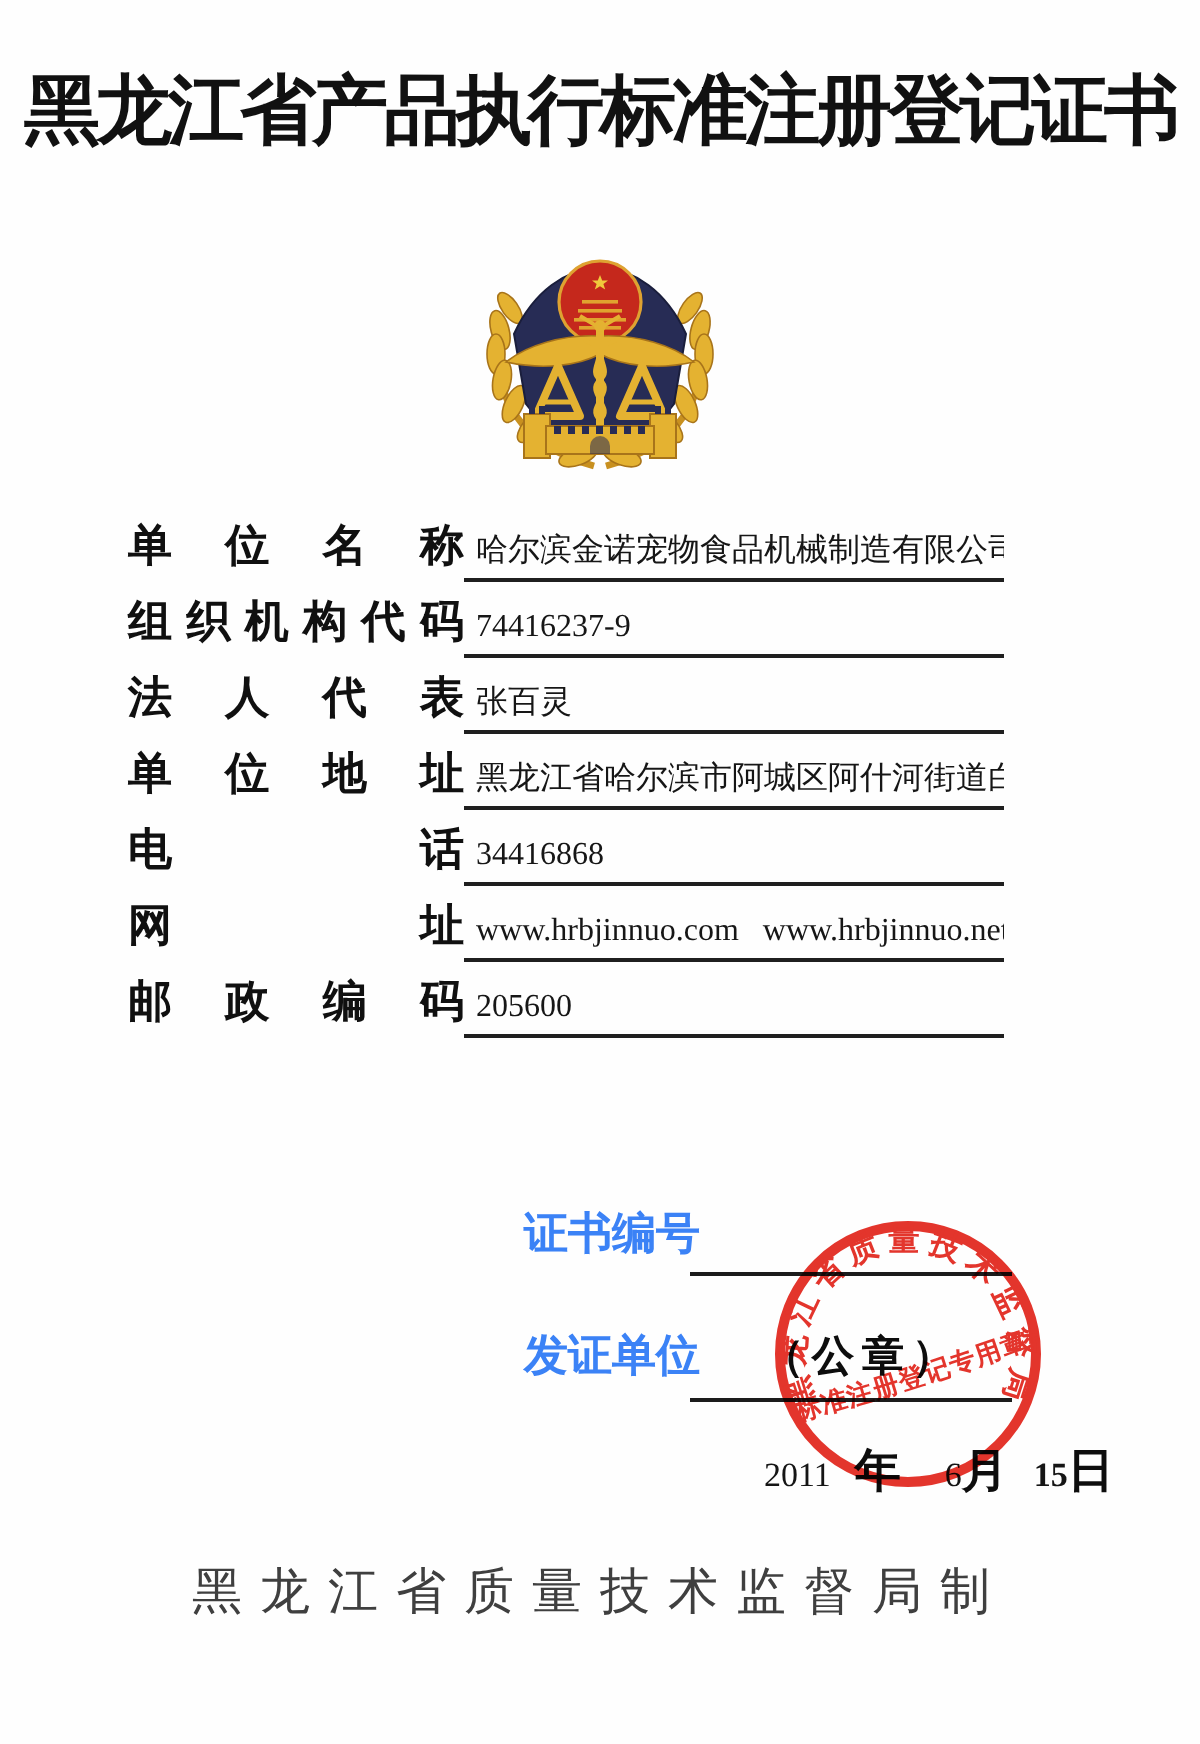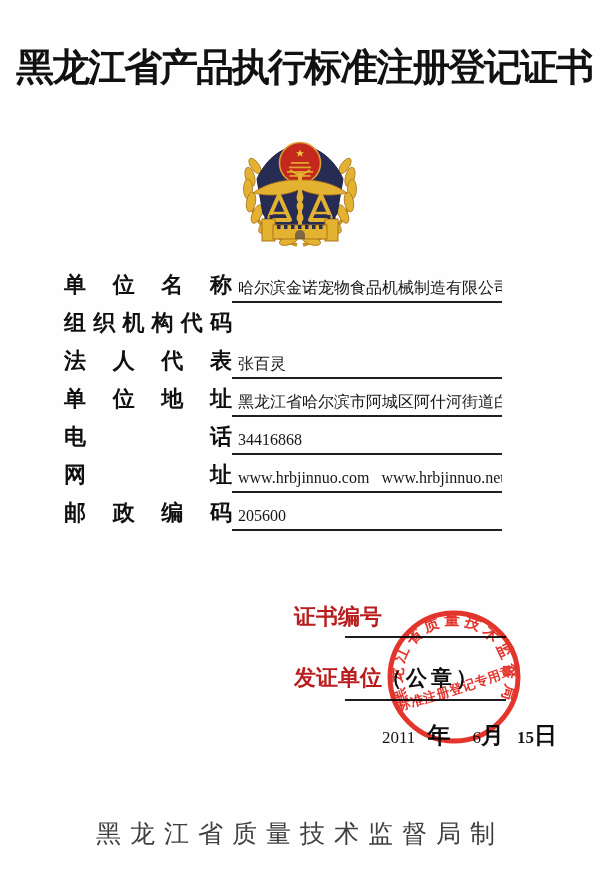--- a/index.html
+++ b/index.html
@@ -2,47 +2,47 @@
 <html><head>
 <meta charset="utf-8">
 <style>
   html,body{margin:0;padding:0;background:#ffffff;}
   .page{
     position:relative; width:600px; height:872px; background:#fefefe;
     font-family:"Liberation Serif","DejaVu Serif",serif; color:#1a1a1a;
     overflow:hidden; margin:0 auto;
   }
   .cert-title{
-    margin:16px; padding-top:26px; text-align:center;
+    margin:4px; padding-top:26px; text-align:center;
     font-size:38px; font-weight:bold; letter-spacing:-2px; color:#111;
     white-space:nowrap;
   }
   .emblem-wrap{ width:134px; height:134px; margin:26px auto 0; }
   .fields{ margin:12px 98px 0 64px; }
   .field-row{ height:38px; display:flex; align-items:flex-end; }
   .field-label{
     width:168px; display:flex; justify-content:space-between;
     font-weight:bold; font-size:22px; line-height:26px; padding-bottom:5px;
     color:#101010; flex:0 0 168px;
   }
   .field-value{
     flex:1; border-bottom:2px solid #1f1f1f; font-size:16px; line-height:22px;
     padding:0 0 2px 6px; white-space:pre; color:#161616; overflow:hidden;
   }
   .abs{ position:absolute; }
-  .issue-label{ font-weight:bold; font-size:22px; color:#b91c1c; white-space:nowrap;margin-left:32px; }
+  .issue-label{ font-weight:bold; font-size:22px; color:#3b82f6; white-space:nowrap; }
   .issue-line{ border-top:2px solid #1c1c1c; width:161px; height:0; }
   .gongzhang{ font-weight:bold; font-size:21px; letter-spacing:4px; color:#0d0d0d; white-space:nowrap; }
   .date-row{ display:flex; align-items:baseline; white-space:nowrap; }
   .date-num{ font-size:17px; color:#151515; }
   .date-unit{ font-size:23px; font-weight:bold; color:#0d0d0d; }
   .seal{ mix-blend-mode:multiply; opacity:.92; }
   .footer-imprint{
     position:absolute; top:779px; left:0; right:0; text-align:center;
-    font-size:25px; letter-spacing:9px; color:#3f3f3f; white-space:nowrap;margin-top:38px;
+    font-size:25px; letter-spacing:9px; color:#3f3f3f; white-space:nowrap;
   }
 </style>
 </head>
 <body>
 
 <div class="page">
 
   <h1 class="cert-title">黑龙江省产品执行标准注册登记证书</h1>
 
   <div class="emblem-wrap">
@@ -130,20 +130,21 @@
     </div>
     <div class="field-row">
       <span class="field-label">
           <span>组</span>
           <span>织</span>
           <span>机</span>
           <span>构</span>
           <span>代</span>
           <span>码</span>
         </span>
+      <span class="field-value">74416237-9</span>
     </div>
     <div class="field-row">
       <span class="field-label">
           <span>法</span>
           <span>人</span>
           <span>代</span>
           <span>表</span>
         </span>
       <span class="field-value">张百灵</span>
     </div>

